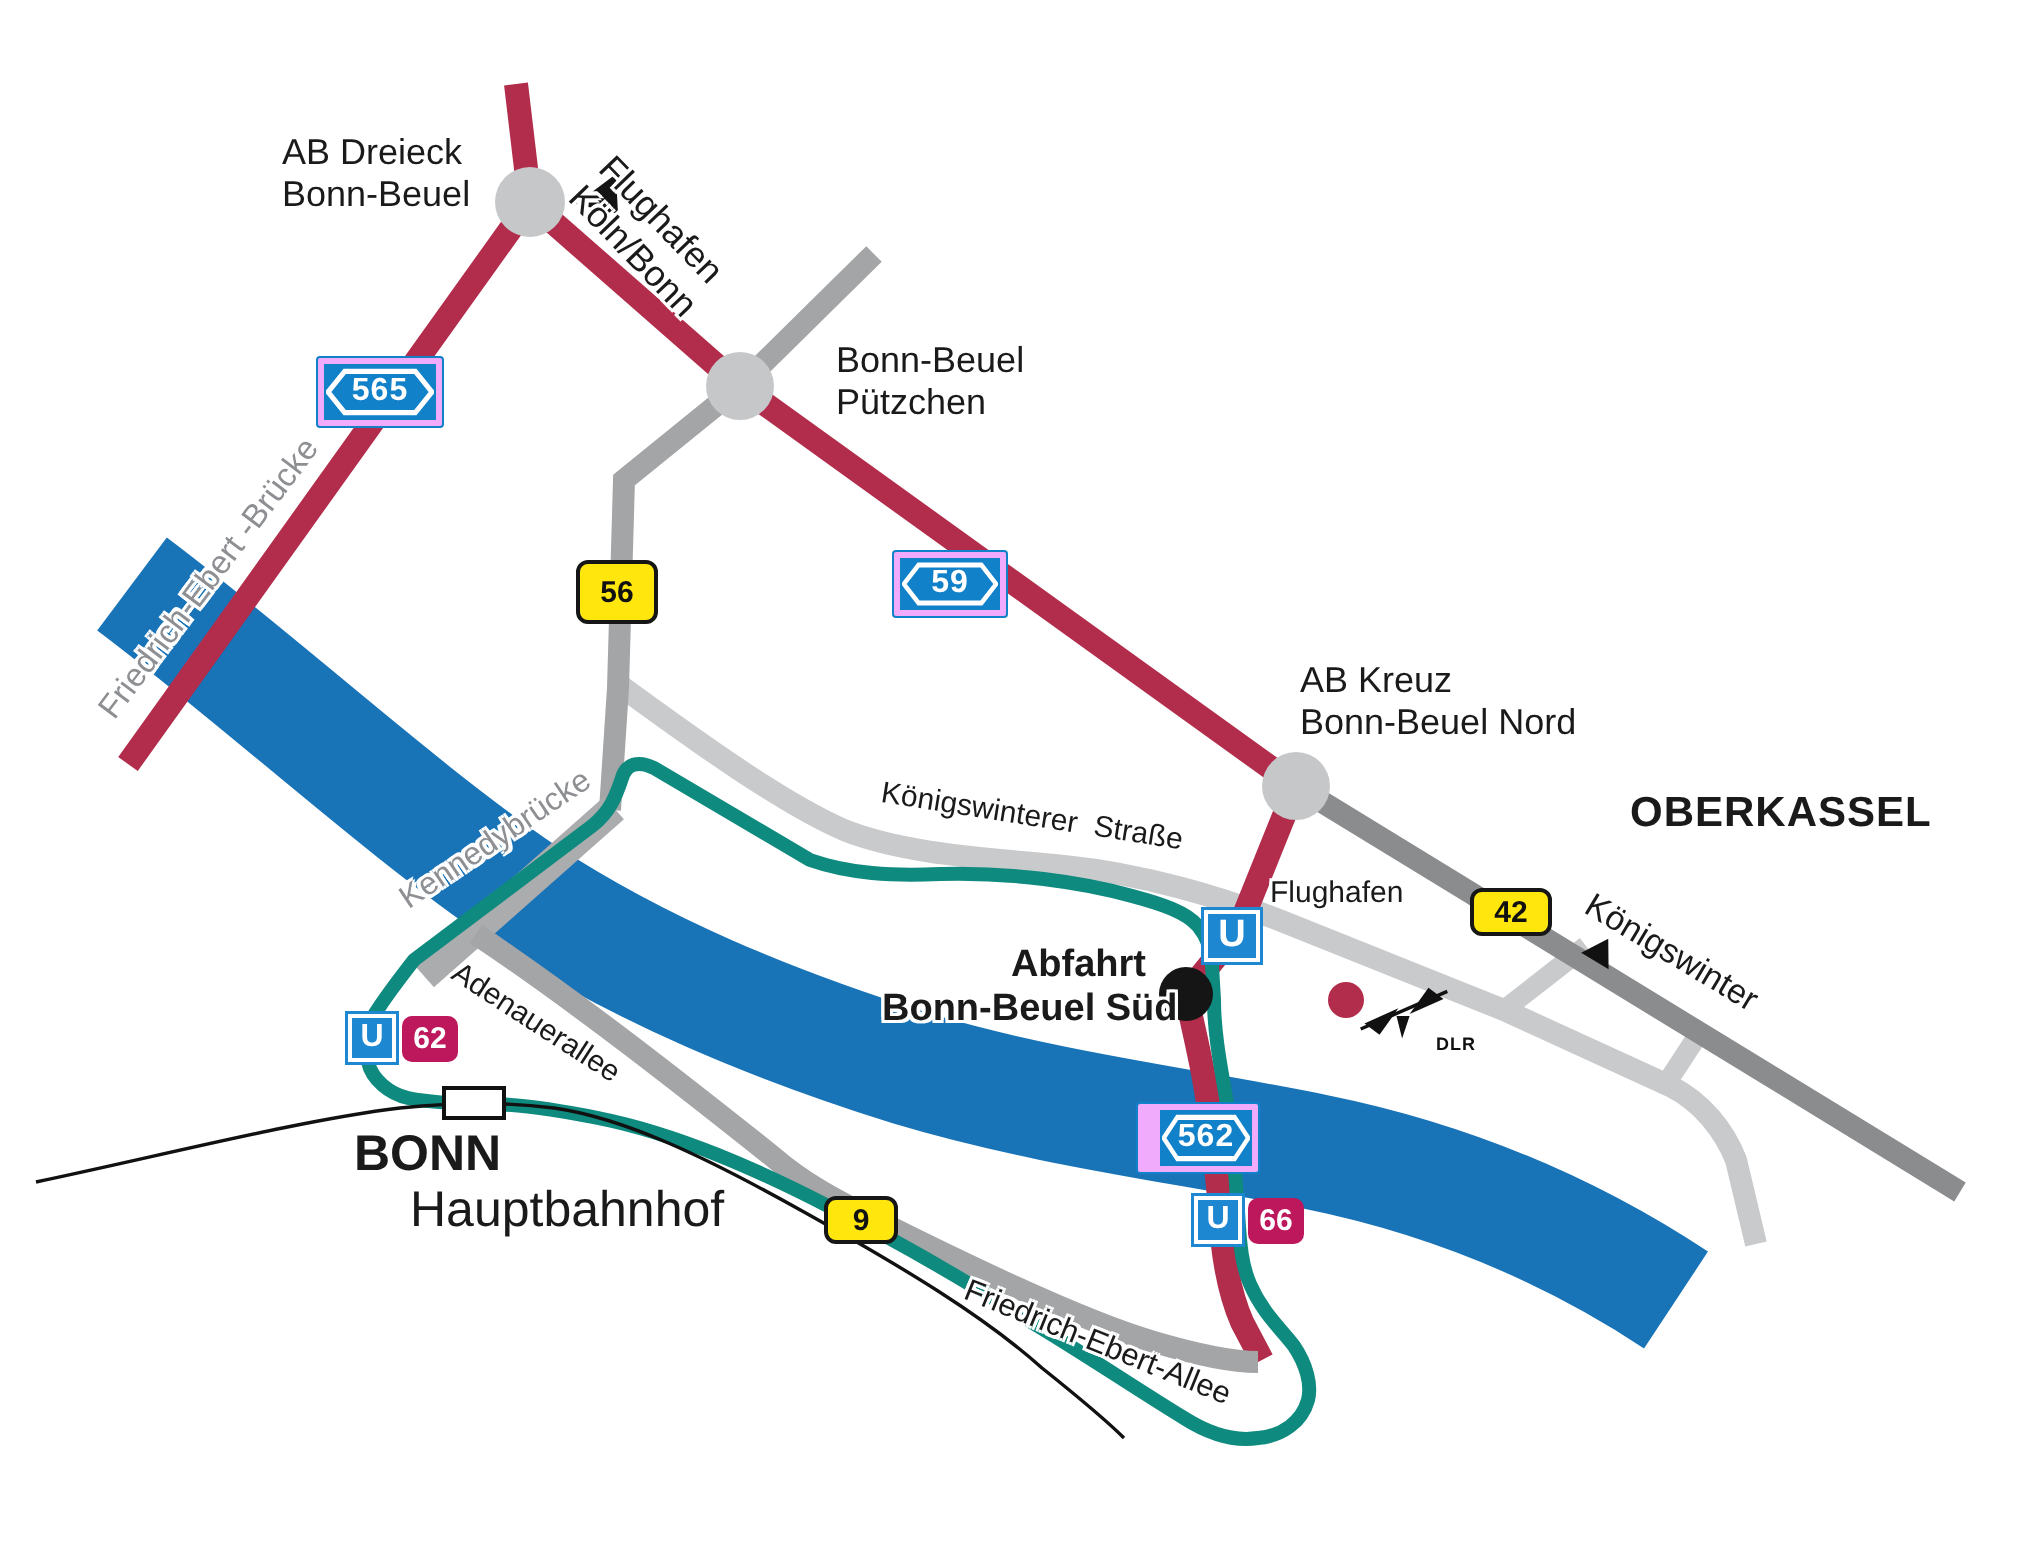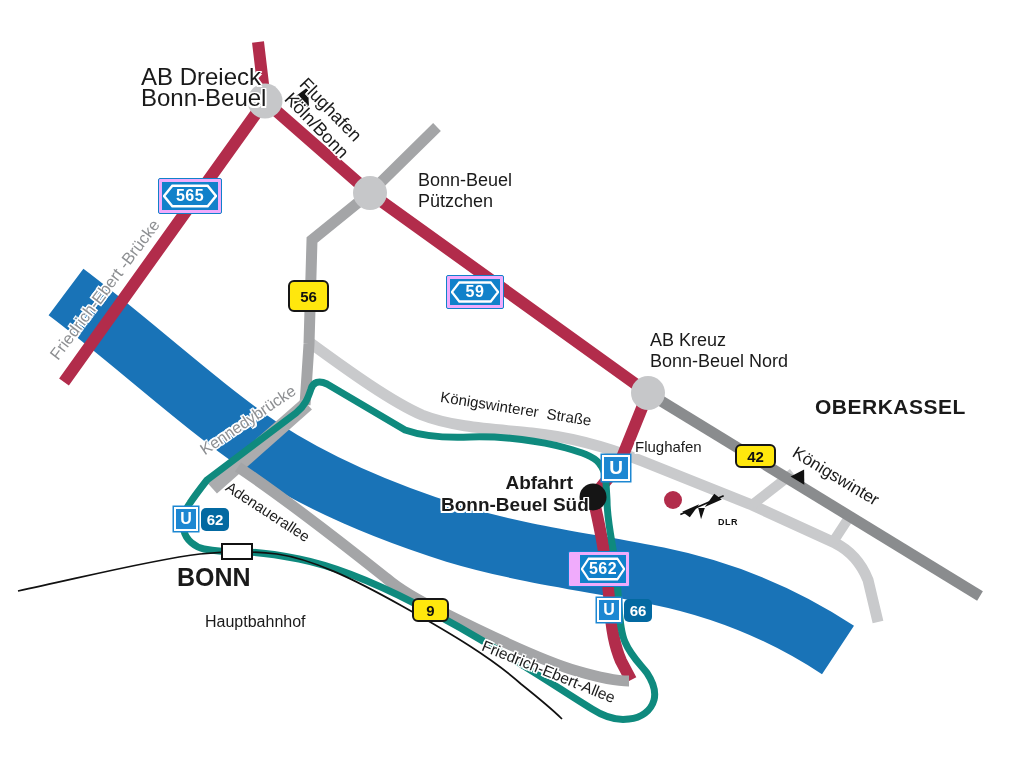--- a/index.html
+++ b/index.html
@@ -17,21 +17,21 @@
   .bold{font-weight:bold;}
   
   .ab-shield{position:absolute;background:#f0abfc;border:1.5px solid #1181ca;border-radius:2px;padding:3px;box-sizing:border-box;}
   .ab-shield .inner{position:relative;width:100%;height:100%;background:#1181ca;display:flex;align-items:center;justify-content:center;}
   .ab-shield svg{position:absolute;left:1px;top:1px;width:calc(100% - 2px);height:calc(100% - 2px);}
   .ab-shield .num{position:relative;color:#fff;font-weight:bold;font-size:16px;letter-spacing:.5px;padding-bottom:1px;}
   
   .u-badge{position:absolute;display:flex;align-items:center;gap:3px;}
   .u-square{background:#1d87d2;border:2.5px solid #fff;box-shadow:0 0 0 1.5px #1d87d2;color:#fff;font-weight:bold;display:flex;align-items:center;justify-content:center;box-sizing:border-box;width:24px;height:24px;font-size:16px;}
   .u-square.big{width:28px;height:26px;font-size:19px;}
-  .u-num{background:#0369a1;border-radius:5px;color:#fff;font-weight:bold;font-size:15px;width:28px;height:23px;display:flex;align-items:center;justify-content:center;}
+  .u-num{background:#be185d;border-radius:5px;color:#fff;font-weight:bold;font-size:15px;width:28px;height:23px;display:flex;align-items:center;justify-content:center;}
   
   .y-badge{position:absolute;background:#ffe70d;border:2.5px solid #161616;border-radius:6px;color:#111;font-weight:bold;font-size:15px;display:flex;align-items:center;justify-content:center;box-sizing:border-box;}
   
   #dlr-mark{position:absolute;left:678px;top:491px;width:54px;height:40px;}
   #dlr-mark .dlr-text{position:absolute;right:-6px;bottom:4px;font-size:9px;font-weight:bold;color:#111;letter-spacing:.5px;}
   .tri-up{display:inline-block;width:0;height:0;border-left:8px solid transparent;border-right:8px solid transparent;border-bottom:13px solid #111;margin-left:10px;}
 </style>
 </head>
 <body>
 
@@ -66,21 +66,21 @@
     <circle cx="370" cy="193" r="17" fill="#c6c7c9"></circle>
     <circle cx="648" cy="393" r="17" fill="#c6c7c9"></circle>
 
     <polygon points="288,102 308,87 309,107" fill="#141414"></polygon>
 
     <circle cx="593" cy="497" r="13.5" fill="#151515"></circle>
 
     <circle cx="673" cy="500" r="9" fill="#b22c4b"></circle>
   </svg>
 
-  <div class="lbl" style="left:141px;top:66px;font-size:24px;line-height:21px;">
+  <div class="lbl" style="left:141px;top:66px;font-size:18px;line-height:21px;">
     <span>AB Dreieck</span>
     <span>Bonn-Beuel</span>
   </div>
 
   <div class="lbl" style="left:310px;top:74px;font-size:18px;line-height:21px;transform:rotate(46deg);transform-origin:0 0;">
     <span>Flughafen</span>
     <span>Köln/Bonn</span>
   </div>
 
   <div class="lbl" style="left:418px;top:170px;font-size:18px;line-height:21px;">
@@ -109,21 +109,21 @@
 
   <div class="lbl" style="left:232px;top:478px;font-size:15px;transform:rotate(33deg);transform-origin:0 0;">Adenauerallee</div>
 
   <div class="lbl bold" style="left:441px;top:472px;width:132px;text-align:right;font-size:19px;line-height:22px;">
     <span>Abfahrt</span>
     <span>Bonn-Beuel Süd</span>
   </div>
 
   <div class="lbl bold" style="left:177px;top:563px;font-size:25px;">BONN</div>
 
-  <div class="lbl" style="left:205px;top:613px;font-size:16px;">Hauptbahnhof</div>
+  <div class="lbl" style="left:205px;top:591px;font-size:25px;">Hauptbahnhof</div>
 
   <div class="lbl" style="left:486px;top:637px;font-size:15.5px;transform:rotate(22deg);transform-origin:0 0;">Friedrich-Ebert-Allee</div>
 
   <div id="dlr-mark">
     <svg width="48" height="32" viewBox="0 0 50 34">
       <path d="M2 25 L48 5" stroke="#111" stroke-width="1.8" fill="none"></path>
       <polygon points="4,22 22,14 12,28" fill="#111"></polygon>
       <polygon points="46,9 28,17 38,3" fill="#111"></polygon>
       <polygon points="21,18 28,18 24,30" fill="#111"></polygon>
     </svg>

